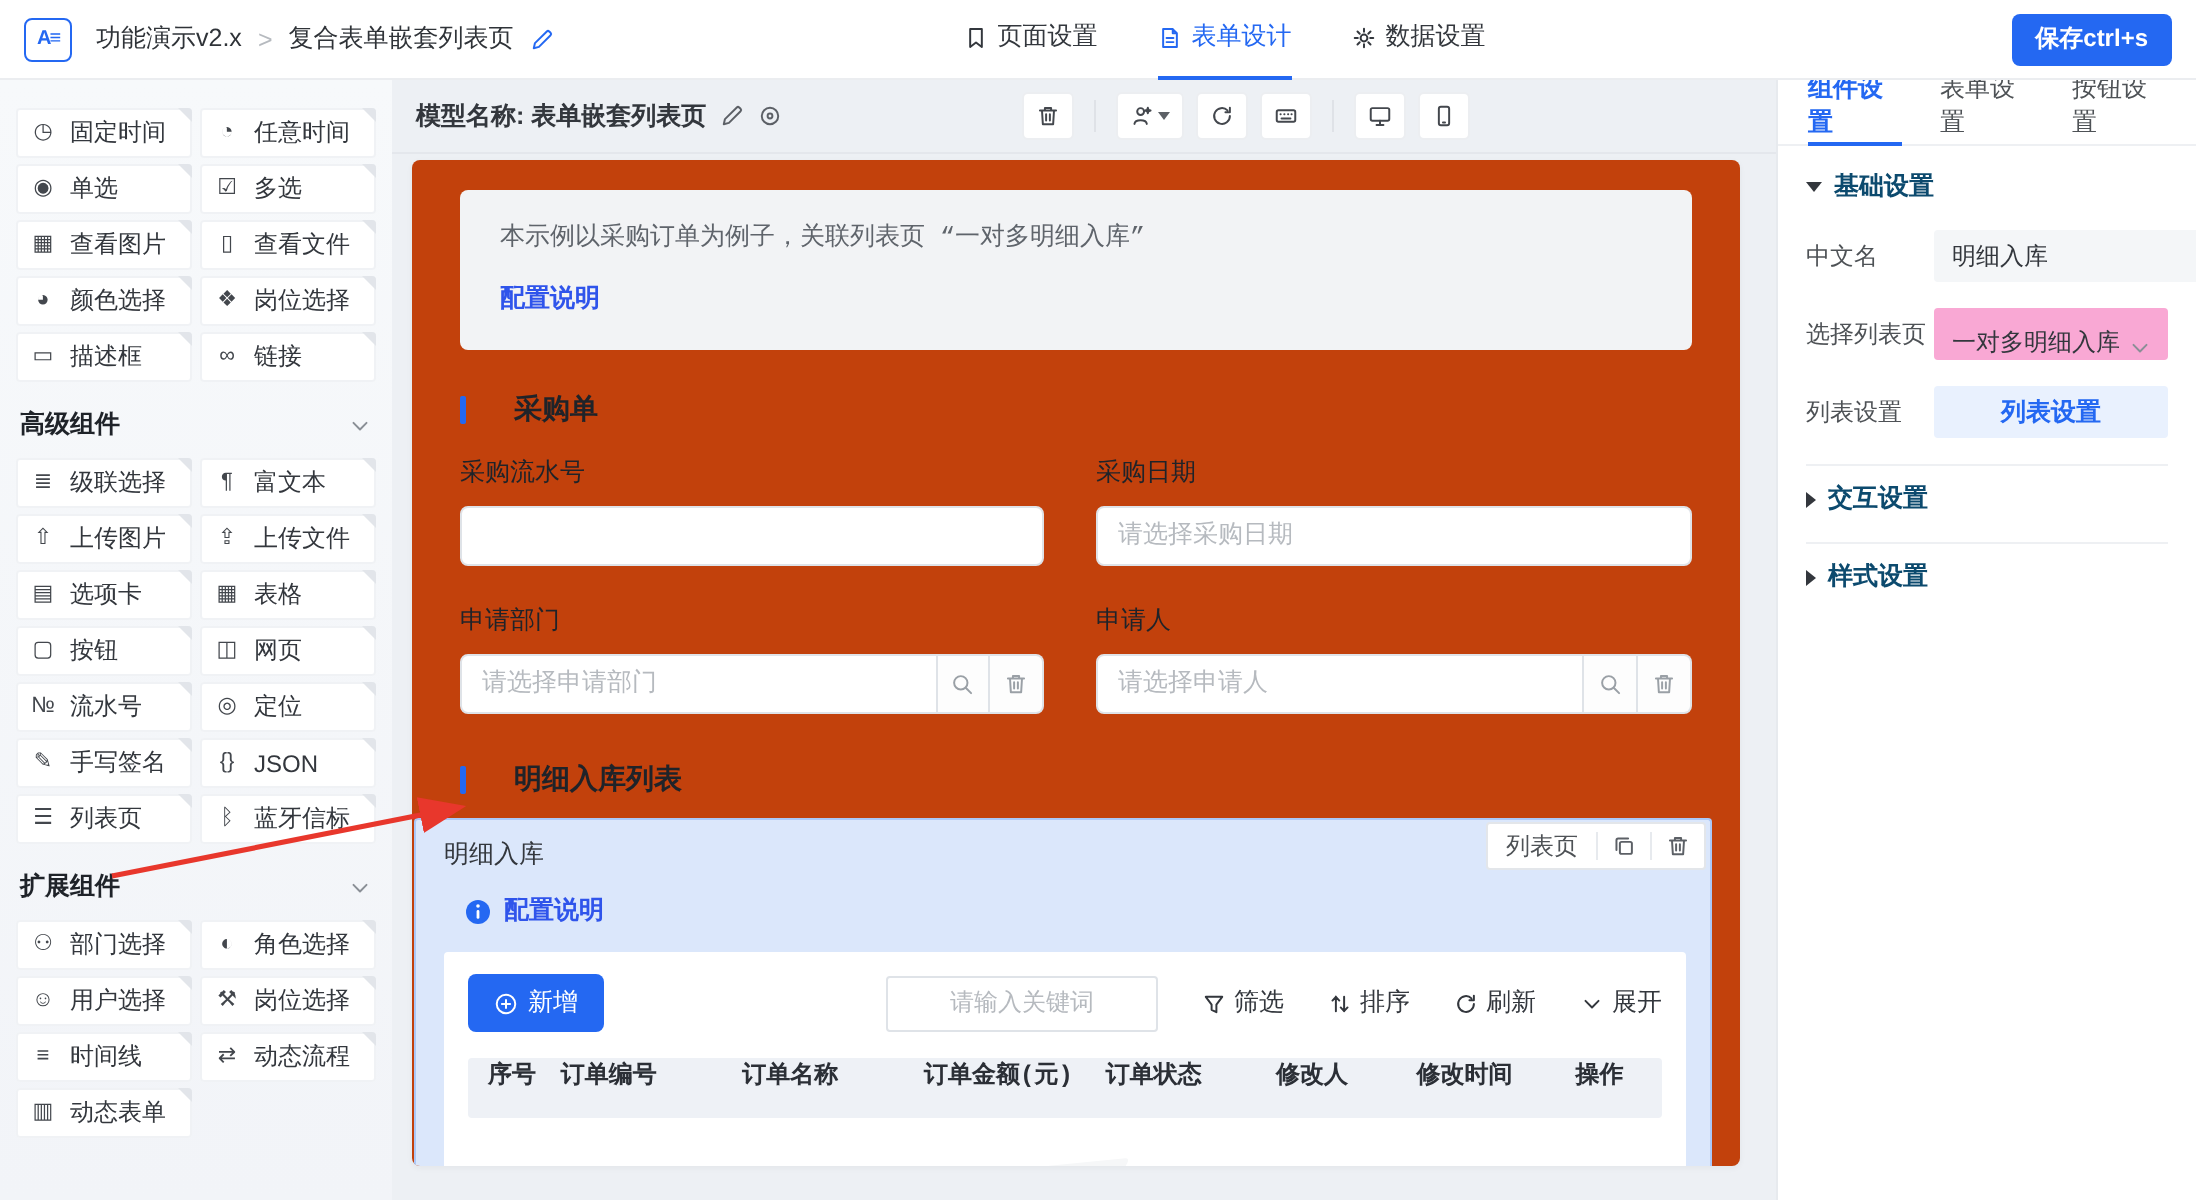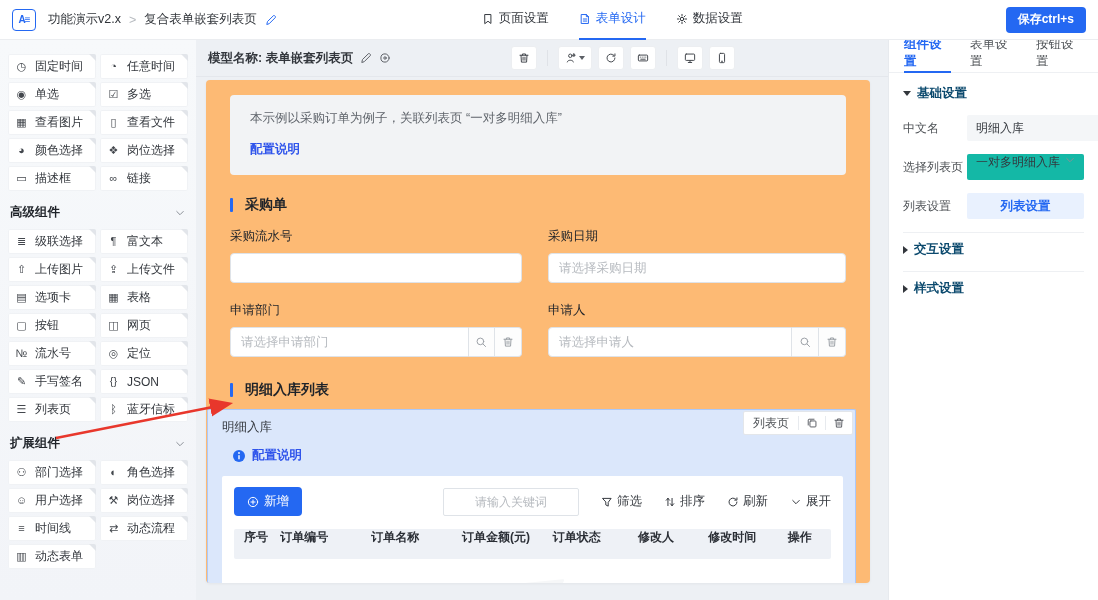--- a/index.html
+++ b/index.html
@@ -36,25 +36,25 @@
   .canvas { position:absolute; left:196px; right:210px; top:40px; bottom:0; background:#edf0f4; }
   .model-row { height:36px; display:flex; align-items:center; padding:0 12px; color:#33373d; box-shadow:0 1px 0 rgba(31,35,41,.04);font-weight:bold; }
   .model-row .name { font-size:12.5px; }
   .mini-ico { color:#5c6066; display:flex; margin-left:7px; }
   .canvas-tools { display:flex; align-items:center; gap:6px; margin-left:120px; }
   .tool-btn { width:26px; height:24px; background:#fff; border:1px solid #eceef1; border-radius:3px; display:flex; align-items:center; justify-content:center; color:#43474d; cursor:pointer; }
   .tool-btn.wide { width:34px; gap:2px; }
   .tool-sep { width:1px; height:16px; background:#dfe2e7; margin:0 4px; }
   .caret { width:0; height:0; border-left:3.5px solid transparent; border-right:3.5px solid transparent; border-top:4px solid #5c6066; }
 
-  .form-card { position:absolute; left:10px; right:18px; top:40px; bottom:17px; background:#fdba74; border-radius:4px; box-shadow:0 1px 3px rgba(31,35,41,.05); padding:15px 24px 0 24px; overflow:hidden; }
+  .form-card { position:absolute; left:10px; right:18px; top:40px; bottom:17px; background:#c2410c; border-radius:4px; box-shadow:0 1px 3px rgba(31,35,41,.05); padding:15px 24px 0 24px; overflow:hidden;font-family:Liberation Mono, monospace; }
   .info-box { background:#f2f3f5; border-radius:4px; padding:15px 20px 17px 20px; }
   .info-text { color:#5f646b; font-size:12.5px; }
   .info-link { color:#2f54eb; font-weight:bold; font-size:12.5px; margin-top:14px; cursor:pointer; display:inline-block; }
-  .sec-title { display:flex; align-items:center; gap:12px; margin-top:21px; font-size:14px; font-weight:bold; color:#1f2329; }
+  .sec-title { display:flex; align-items:center; gap:24px; margin-top:21px; font-size:14px; font-weight:bold; color:#1f2329; }
   .sec-bar { width:3px; height:14px; background:#2468f2; border-radius:1px; }
   .field-grid { display:grid; grid-template-columns:292px 1fr; column-gap:26px; margin-top:14px; }
   .field label { display:block; color:#1f2329; font-size:12.5px; margin-bottom:8px; }
   .txt-input { width:100%; height:30px; border:1px solid #dfe3e8; border-radius:4px; padding:0 10px; font-size:12.5px; color:#33373d; background:#fff; outline:none; font-family:inherit; }
   .txt-input::placeholder { color:#b6babf; }
   .input-group { display:flex; }
   .input-group .txt-input { border-radius:4px 0 0 4px; }
   .addon { width:33px; height:30px; border:1px solid #dfe3e8; border-left:none; background:#fdfdfd; display:flex; align-items:center; justify-content:center; color:#9aa0a6; cursor:pointer; }
   .addon:last-child { border-radius:0 4px 4px 0; }
 
@@ -84,21 +84,21 @@
   .rtabs { display:flex; align-items:center; gap:19px; height:37px; padding:0 15px; border-bottom:1px solid #eef0f3; }
   .rtab { font-size:12.5px; color:#4e5256; height:37px; display:flex; align-items:center; border-bottom:2px solid transparent; cursor:pointer; }
   .rtab.active { color:#2468f2; font-weight:bold; border-bottom-color:#2468f2; }
   .rsection { padding:12px 14px 4px 14px; }
   .rsec-hd { display:flex; align-items:center; gap:6px; font-weight:bold; font-size:12.5px; color:#0c4a6e; cursor:pointer; }
   .tri-down { width:0; height:0; border-left:4px solid transparent; border-right:4px solid transparent; border-top:5px solid #33373d; }
   .tri-right { width:0; height:0; border-top:4px solid transparent; border-bottom:4px solid transparent; border-left:5px solid #33373d; }
   .rrow { display:flex; align-items:center; margin-top:13px; }
   .rlabel { width:64px; flex:none; color:#4e5256; font-size:12px; }
   .rinput { flex:1; height:26px; background:#f4f6f8; border:none; border-radius:2px; padding:0 9px; font-size:12px; color:#33373d; outline:none; font-family:inherit; }
-  .rselect { flex:1; height:26px; background:#14b8a6; border-radius:2px; padding:0 8px 0 9px; display:flex; align-items:flex-start; color:#33373d; cursor:pointer; }
+  .rselect { flex:1; height:26px; background:#f9a8d4; border-radius:2px; padding:0 8px 0 9px; display:flex; align-items:flex-end; color:#33373d; cursor:pointer; }
   .rselect .chev-ic { margin-left:auto; color:#8a8f96; }
   .rbtn-light { flex:1; height:26px; background:#e9f1fe; border:none; border-radius:2px; color:#2468f2; font-weight:bold; font-size:12.5px; cursor:pointer; font-family:inherit; }
   .rdivider { height:1px; background:#eef0f3; margin:13px 0 0 0; }
 
   .arrow-overlay { position:absolute; left:0; top:0; width:1098px; height:600px; pointer-events:none; z-index:40; }
 </style>
 </head>
 <body>
 
 <svg class="defs" xmlns="http://www.w3.org/2000/svg">

